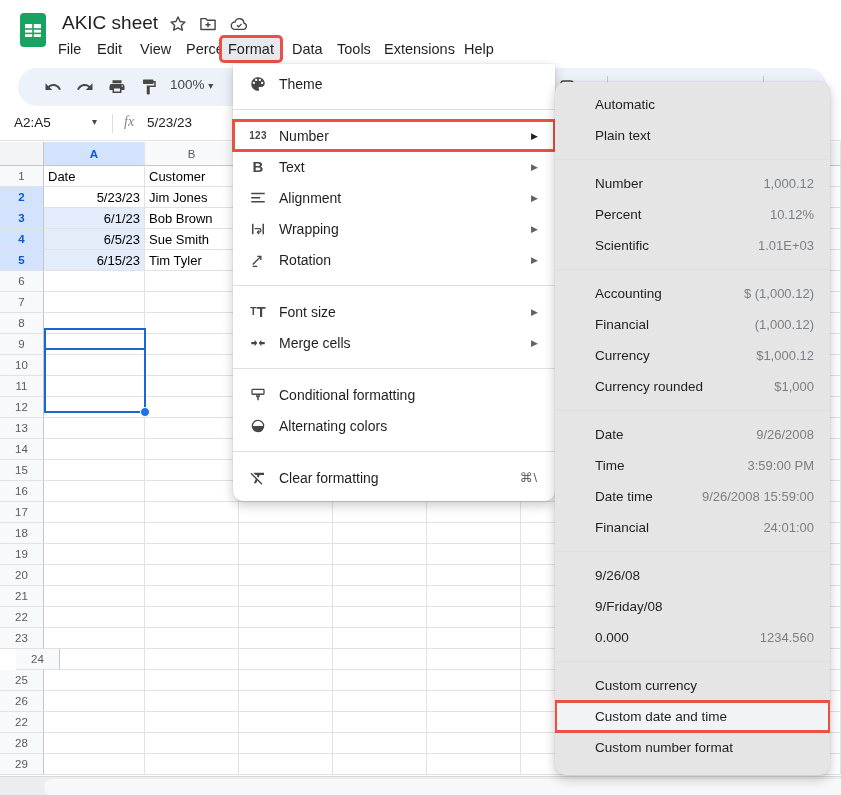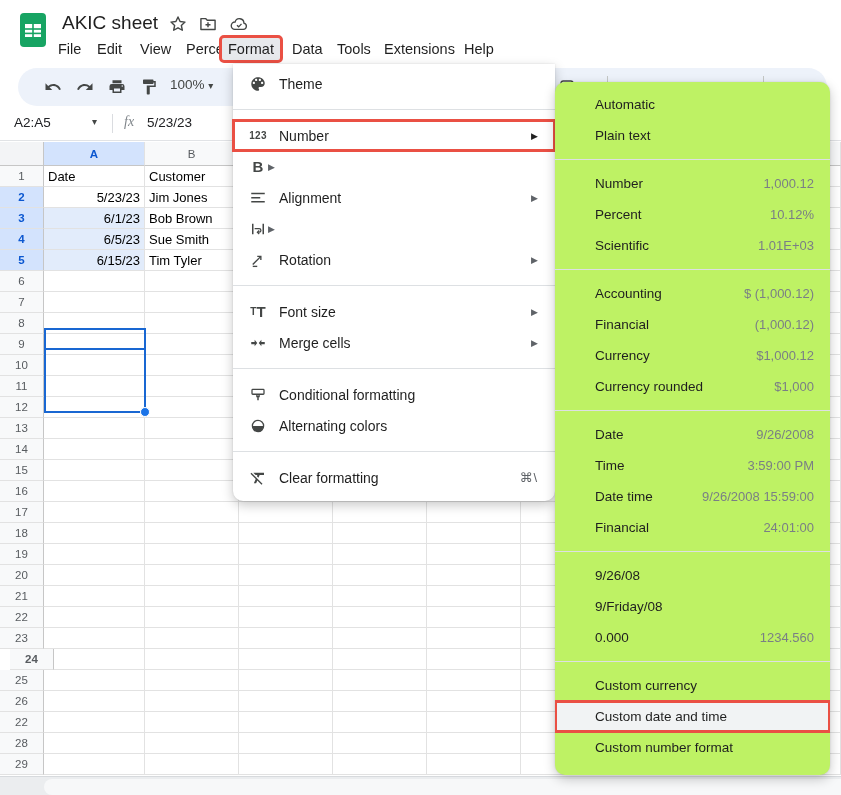--- a/index.html
+++ b/index.html
@@ -72,21 +72,21 @@
   .fm-arrow.black{color:#1f1f1f}
   .fm-shortcut{font-size:13px;color:#5f6368;letter-spacing:1px}
   .fm-div{border-top:1px solid #dde0e3;margin:10px 0}
   .ic-123{font-size:10px;font-weight:700;letter-spacing:.3px}
   .ic-b{font-size:15px;font-weight:700}
   .ic-tt{font-weight:600}
   .ic-tt .t-small{font-size:10px}
   .ic-tt .t-big{font-size:15px}
 
   
-  #number-submenu{left:555px;top:82px;width:275px;height:693px;background:#bef264;border-radius:10px;box-shadow:0 4px 12px rgba(0,0,0,.22),0 0 2px rgba(0,0,0,.12);padding:7px 0;z-index:11;overflow:hidden}
+  #number-submenu{left:555px;top:82px;width:275px;height:693px;background:#e5e5e5;border-radius:10px;box-shadow:0 4px 12px rgba(0,0,0,.22),0 0 2px rgba(0,0,0,.12);padding:7px 0;z-index:11;overflow:hidden}
   .ns-item{height:31px;display:flex;align-items:center;padding:0 16px 0 40px;font-size:13.5px;color:#1f1f1f}
   .ns-item.hl{background:#f1f3f4;outline:3px solid var(--red);outline-offset:-2px}
   .ns-label{flex:1;white-space:nowrap}
   .ns-value{color:#7a7f85;white-space:nowrap;font-size:13px}
   .ns-div{border-top:1px solid #dde0e3;margin:8px 0}
 
   svg{display:block}
 </style>
 </head>
 <body>
@@ -212,21 +212,21 @@
     <div class="row-hdr" style="left: 0px; top: 529px; width: 44px; height: 21px;">25</div>
     <div class="cell" style="left: 803px; top: 508px; width: 38px; height: 21px;"></div>
     <div class="cell" style="left: 709px; top: 508px; width: 94px; height: 21px;"></div>
     <div class="cell" style="left: 615px; top: 508px; width: 94px; height: 21px;"></div>
     <div class="cell" style="left: 521px; top: 508px; width: 94px; height: 21px;"></div>
     <div class="cell" style="left: 427px; top: 508px; width: 94px; height: 21px;"></div>
     <div class="cell" style="left: 333px; top: 508px; width: 94px; height: 21px;"></div>
     <div class="cell" style="left: 239px; top: 508px; width: 94px; height: 21px;"></div>
     <div class="cell" style="left: 145px; top: 508px; width: 94px; height: 21px;"></div>
     <div class="cell" style="left: 44px; top: 508px; width: 101px; height: 21px;"></div>
-    <div class="row-hdr" style="left: 10px; top: 508px; width: 44px; height: 21px; font-weight: bold;">24</div>
+    <div class="row-hdr" style="left: 16px; top: 508px; width: 44px; height: 21px;">24</div>
     <div class="cell" style="left: 803px; top: 487px; width: 38px; height: 21px;"></div>
     <div class="cell" style="left: 709px; top: 487px; width: 94px; height: 21px;"></div>
     <div class="cell" style="left: 615px; top: 487px; width: 94px; height: 21px;"></div>
     <div class="cell" style="left: 521px; top: 487px; width: 94px; height: 21px;"></div>
     <div class="cell" style="left: 427px; top: 487px; width: 94px; height: 21px;"></div>
     <div class="cell" style="left: 333px; top: 487px; width: 94px; height: 21px;"></div>
     <div class="cell" style="left: 239px; top: 487px; width: 94px; height: 21px;"></div>
     <div class="cell" style="left: 145px; top: 487px; width: 94px; height: 21px;"></div>
     <div class="cell" style="left: 44px; top: 487px; width: 101px; height: 21px;"></div>
     <div class="row-hdr" style="left: 0px; top: 487px; width: 44px; height: 21px;">23</div>
@@ -479,39 +479,41 @@
     <span class="fm-label">Theme</span>
   </div>
   <div class="fm-div"></div>
   <div class="fm-item hl">
     <span class="fm-ic ic-123">123</span>
     <span class="fm-label">Number</span>
     <span class="fm-arrow black">▶</span>
   </div>
   <div class="fm-item">
     <span class="fm-ic ic-b">B</span>
+    <span class="fm-label">Text</span>
     <span class="fm-arrow">▶</span>
   </div>
   <div class="fm-item">
     <span class="fm-ic">
         <svg width="18" height="18" viewBox="0 0 24 24" fill="#444746">
           <path d="M3 5h18v2H3zM3 10.5h12v2H3zM3 16h18v2H3z"></path>
         </svg>
       </span>
     <span class="fm-label">Alignment</span>
     <span class="fm-arrow">▶</span>
   </div>
   <div class="fm-item">
     <span class="fm-ic">
         <svg width="18" height="18" viewBox="0 0 24 24">
           <path d="M4 5h2v14H4zM18 5h2v14h-2z" fill="#444746"></path>
           <path d="M7.5 11.5h6a2.4 2.4 0 0 1 0 4.8h-1.2" fill="none" stroke="#444746" stroke-width="1.7"></path>
           <path d="M13.6 13.9l-2.4 2.4 2.4 2.4" fill="none" stroke="#444746" stroke-width="1.7"></path>
         </svg>
       </span>
+    <span class="fm-label">Wrapping</span>
     <span class="fm-arrow">▶</span>
   </div>
   <div class="fm-item">
     <span class="fm-ic">
         <svg width="18" height="18" viewBox="0 0 24 24">
           <path d="M5 18L15.5 7.5" fill="none" stroke="#444746" stroke-width="1.8"></path>
           <path d="M15.8 12V7.2H11" fill="none" stroke="#444746" stroke-width="1.8"></path>
           <path d="M5 20.5h6" stroke="#444746" stroke-width="1.8"></path>
         </svg>
       </span>

